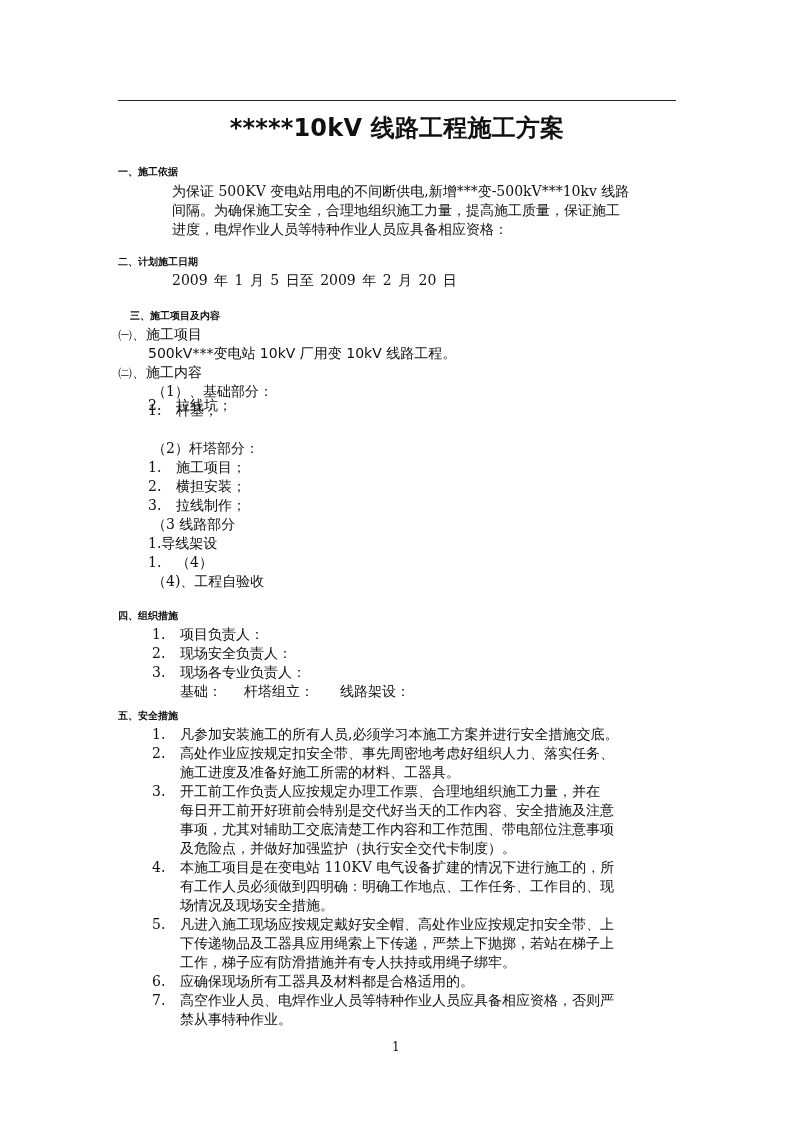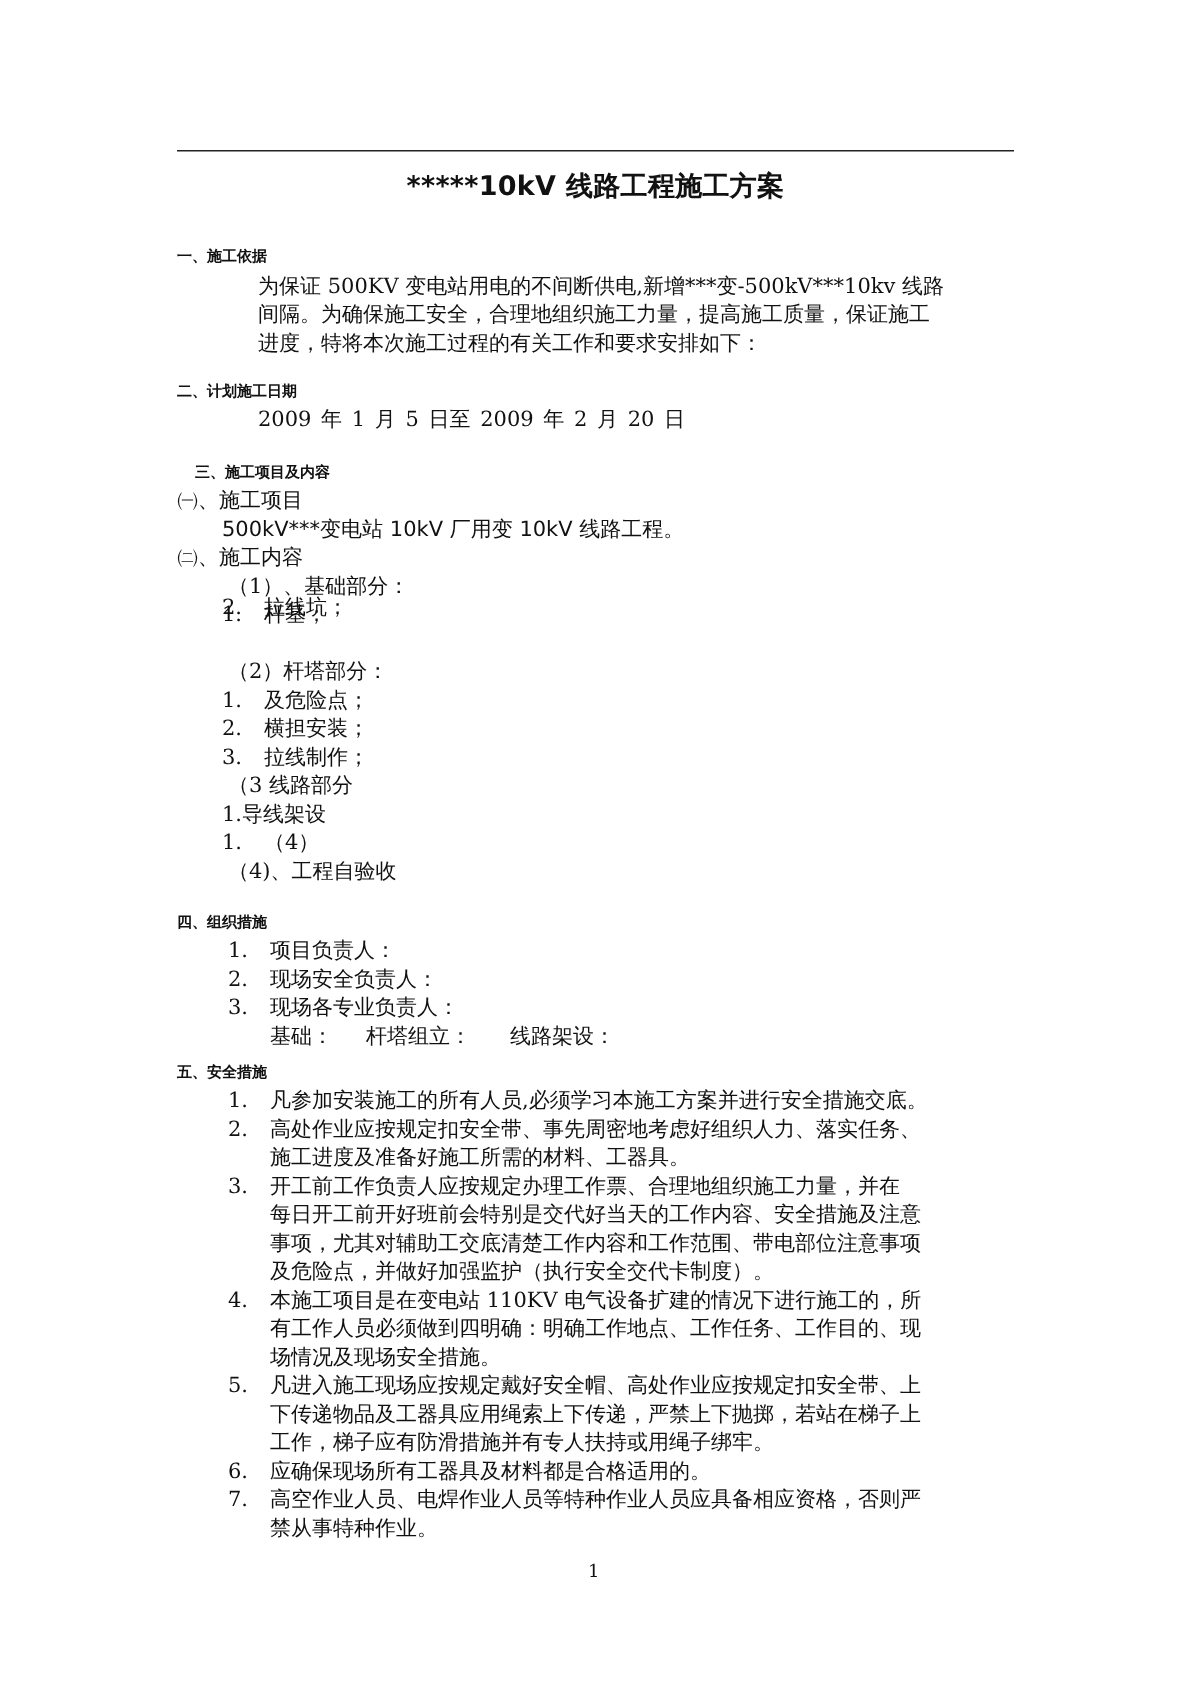--- a/index.html
+++ b/index.html
@@ -8,21 +8,21 @@
       font-family: "DejaVu Serif", "Liberation Serif", serif;
       color: #111111;
       font-size: 14px;
     }
     .rule {
       position: absolute; left: 118px; top: 100px; width: 558px; height: 0;
       border-top: 1px solid #222222;
     }
     .title {
       position: absolute; left: 118px; top: 112px; width: 558px;
-      text-align: center; font-size: 18px; font-weight: bold;
+      text-align: center; font-size: 24px; font-weight: bold;
       font-family: "DejaVu Sans", "Liberation Sans", sans-serif;
       letter-spacing: 0.2px;
     }
     .line { position: absolute; white-space: nowrap; line-height: 19px; font-size: 14px; }
     .h { font-weight: bold; font-size: 10px; }
     .sans { font-family: "DejaVu Sans", "Liberation Sans", sans-serif; }
     .num { display: inline-block; width: 28px; }
     .pad { display: inline-block; }
     .page-num {
       position: absolute; left: 392px; top: 1040px; font-size: 12px;
@@ -30,34 +30,34 @@
   </style>
 </head>
 <body>
 
 <div class="rule"></div>
 <div class="title">*****10kV 线路工程施工方案</div>
 
 <div class="line h" style="left:118px; top:162px;">一、施工依据</div>
 <div class="line" style="left:172px; top:182px;">为保证 500KV 变电站用电的不间断供电,新增***变-500kV***10kv 线路</div>
 <div class="line" style="left:172px; top:201px;">间隔。为确保施工安全，合理地组织施工力量，提高施工质量，保证施工</div>
-<div class="line" style="left:172px; top:220px;">进度，特将本次施工过程的有关工作和要求安排如下：</div>
+<div class="line" style="left:172px; top:220px;">进度，电焊作业人员等特种作业人员应具备相应资格：</div>
 
 <div class="line h" style="left:118px; top:252px;">二、计划施工日期</div>
 <div class="line" style="left:172px; top:271px; word-spacing:2px;">2009 年  1 月  5  日至  2009  年  2  月  20  日</div>
 
 <div class="line h" style="left:118px; top:306px;margin-left:12px;">三、施工项目及内容</div>
 <div class="line" style="left:118px; top:325px;">㈠、施工项目</div>
 <div class="line sans" style="left:148px; top:344px;">500kV***变电站 10kV 厂用变 10kV 线路工程。</div>
 <div class="line" style="left:118px; top:363px;">㈡、施工内容</div>
 <div class="line" style="left:152px; top:382px;">（1）、基础部分：</div>
 <div class="line" style="left:148px; top:401px;"><span class="num">1.</span><span>杆基；</span></div>
 <div class="line" style="left:148px; top:396px;"><span class="num">2.</span><span>拉线坑；</span></div>
 <div class="line" style="left:152px; top:439px;">（2）杆塔部分：</div>
-<div class="line" style="left:148px; top:458px;"><span class="num">1.</span><span>及危险点；</span></div>
+<div class="line" style="left:148px; top:458px;"><span class="num">1.</span><span>施工项目；</span></div>
 <div class="line" style="left:148px; top:477px;"><span class="num">2.</span><span>横担安装；</span></div>
 <div class="line" style="left:148px; top:496px;"><span class="num">3.</span><span>拉线制作；</span></div>
 <div class="line" style="left:152px; top:515px;">（3 线路部分</div>
 <div class="line" style="left:148px; top:534px;">1.导线架设</div>
 <div class="line" style="left:148px; top:553px;"><span class="num">1.</span><span>（4）</span></div>
 <div class="line" style="left:152px; top:572px;">（4)、工程自验收</div>
 
 <div class="line h" style="left:118px; top:606px;">四、组织措施</div>
 <div class="line" style="left:152px; top:625px;"><span class="num">1.</span><span>项目负责人：</span></div>
 <div class="line" style="left:152px; top:644px;"><span class="num">2.</span><span>现场安全负责人：</span></div>

